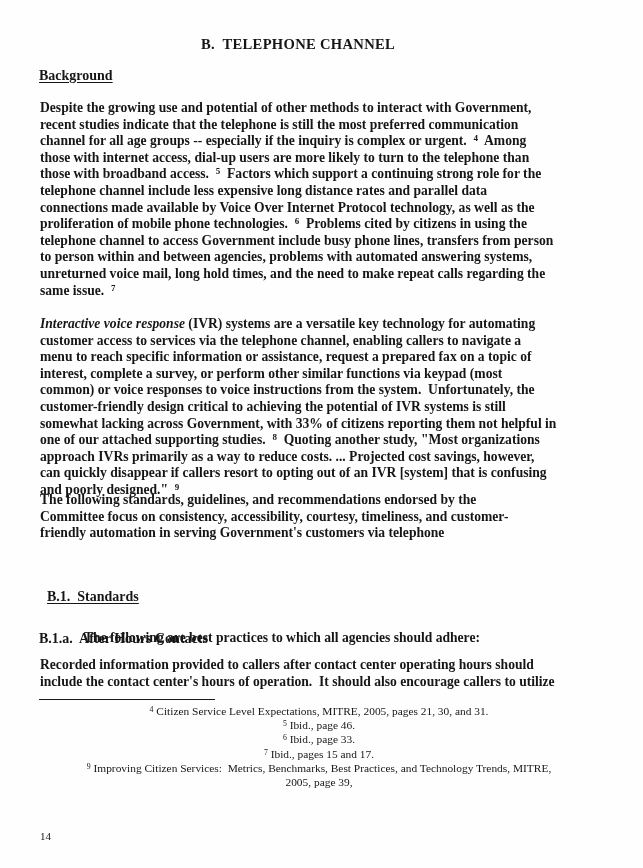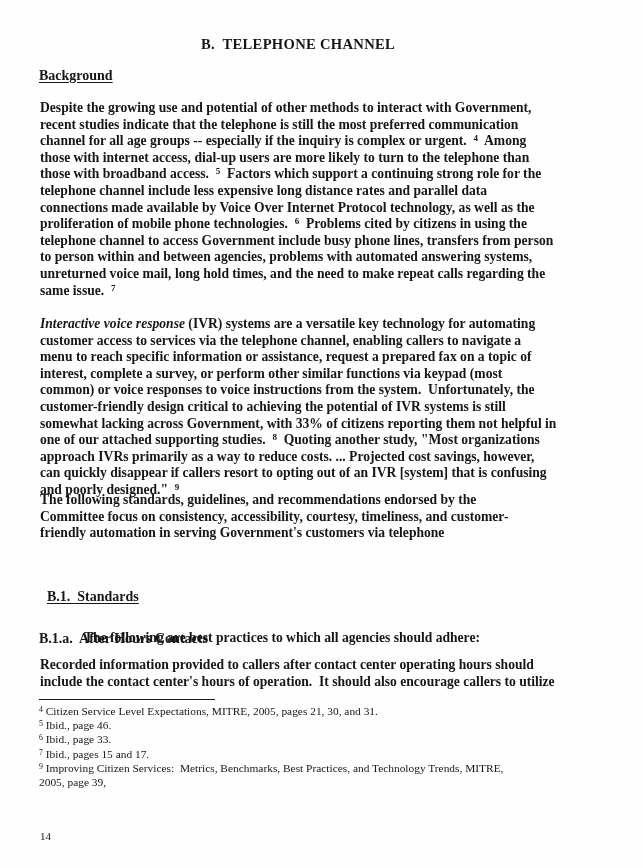--- a/index.html
+++ b/index.html
@@ -66,20 +66,21 @@
     width: 176px;
     border-top: 1.4px solid #1a1a1a;
   }
   .footnotes {
     position: absolute;
     left: 39px;
     top: 704px;
     width: 560px;
     font-size: 11.4px;
     line-height: 14.2px;
+    text-align: center;
   }
   .footnote {
     white-space: pre-wrap;
   }
   .footnote sup.fnref {
     font-size: 7.8px;
     top: -3px;
   }
   .page-number {
     position: absolute;

